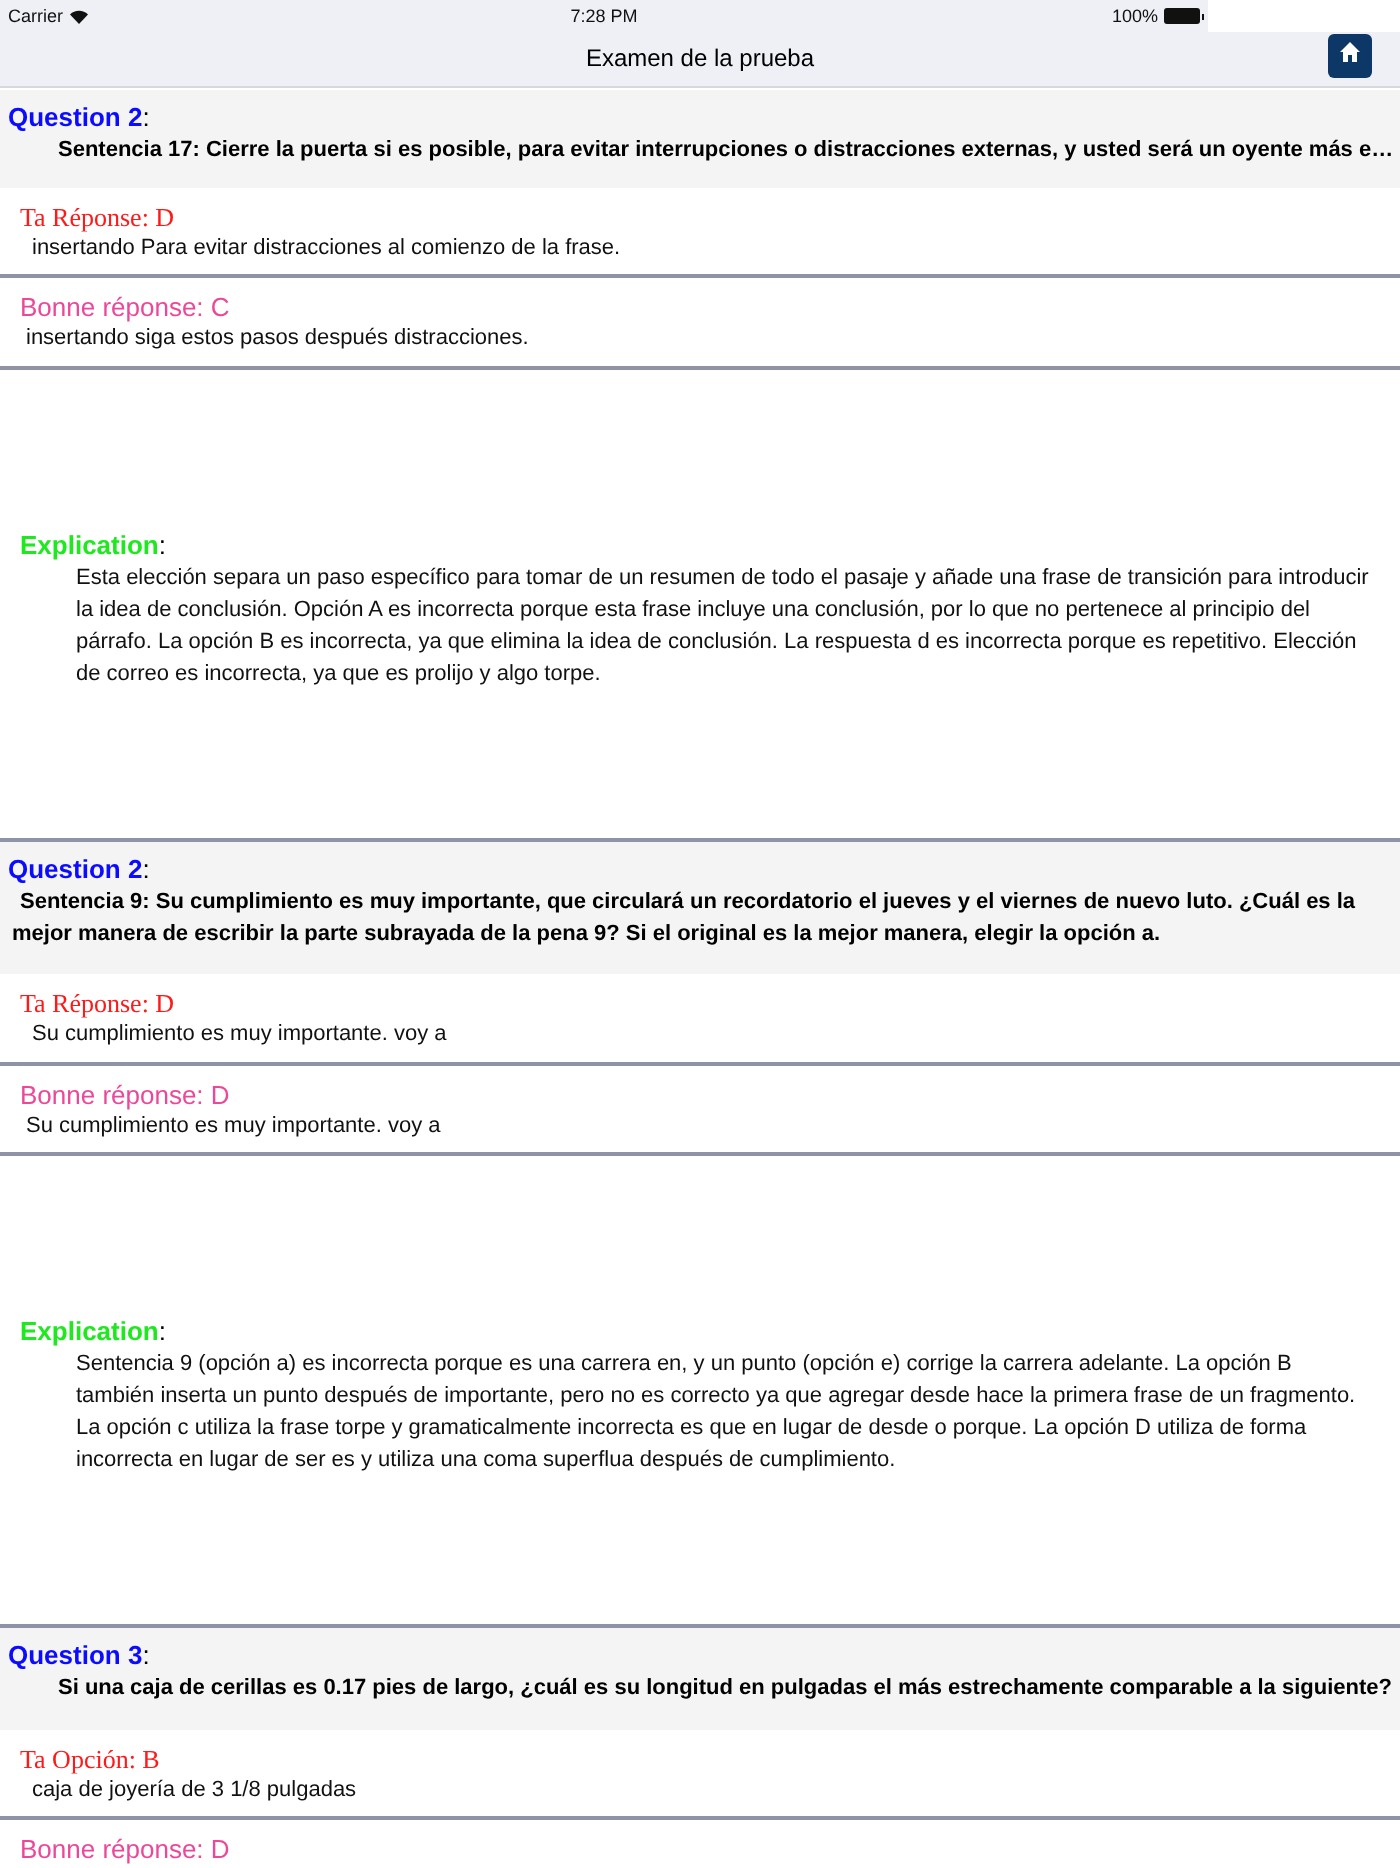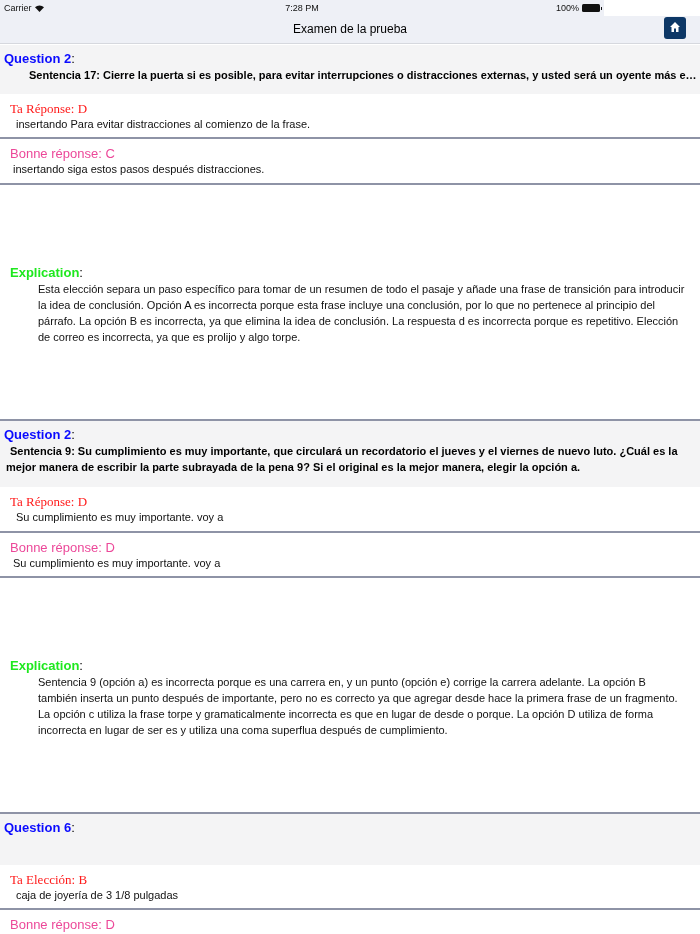--- a/index.html
+++ b/index.html
@@ -111,23 +111,24 @@
   <div class="ans-row" style="height:45px;">
     <div class="ans-label right">Bonne réponse: D</div>
     <div class="ans-text tight">Su cumplimiento es muy importante. voy a</div>
   </div>
   <div class="expl-block" style="height:236px; padding-top:80px;">
     <div class="expl-label"><span>Explication</span><span class="colon">:</span></div>
     <div class="expl-text">Sentencia 9 (opción a) es incorrecta porque es una carrera en, y un punto (opción e) corrige la carrera adelante. La opción B también inserta un punto después de importante, pero no es correcto ya que agregar desde hace la primera frase de un fragmento. La opción c utiliza la frase torpe y gramaticalmente incorrecta es que en lugar de desde o porque. La opción D utiliza de forma incorrecta en lugar de ser es y utiliza una coma superflua después de cumplimiento.</div>
   </div>
 
   <div class="q-block" style="height:51px;">
-    <div class="q-label"><span>Question 6</span><span class="colon">:</span></div>
+    <div class="q-label"><span>Question 3</span><span class="colon">:</span></div>
+    <div class="q-text nowrap">Si una caja de cerillas es 0.17 pies de largo, ¿cuál es su longitud en pulgadas el más estrechamente comparable a la siguiente?</div>
   </div>
   <div class="ans-row" style="height:45px;">
-    <div class="ans-label wrong">Ta Elección: B</div>
+    <div class="ans-label wrong">Ta Opción: B</div>
     <div class="ans-text">caja de joyería de 3 1/8 pulgadas</div>
   </div>
   <div class="ans-row" style="border-bottom:none;">
     <div class="ans-label right">Bonne réponse: D</div>
   </div>
 
 </div>
 
 </body></html>

